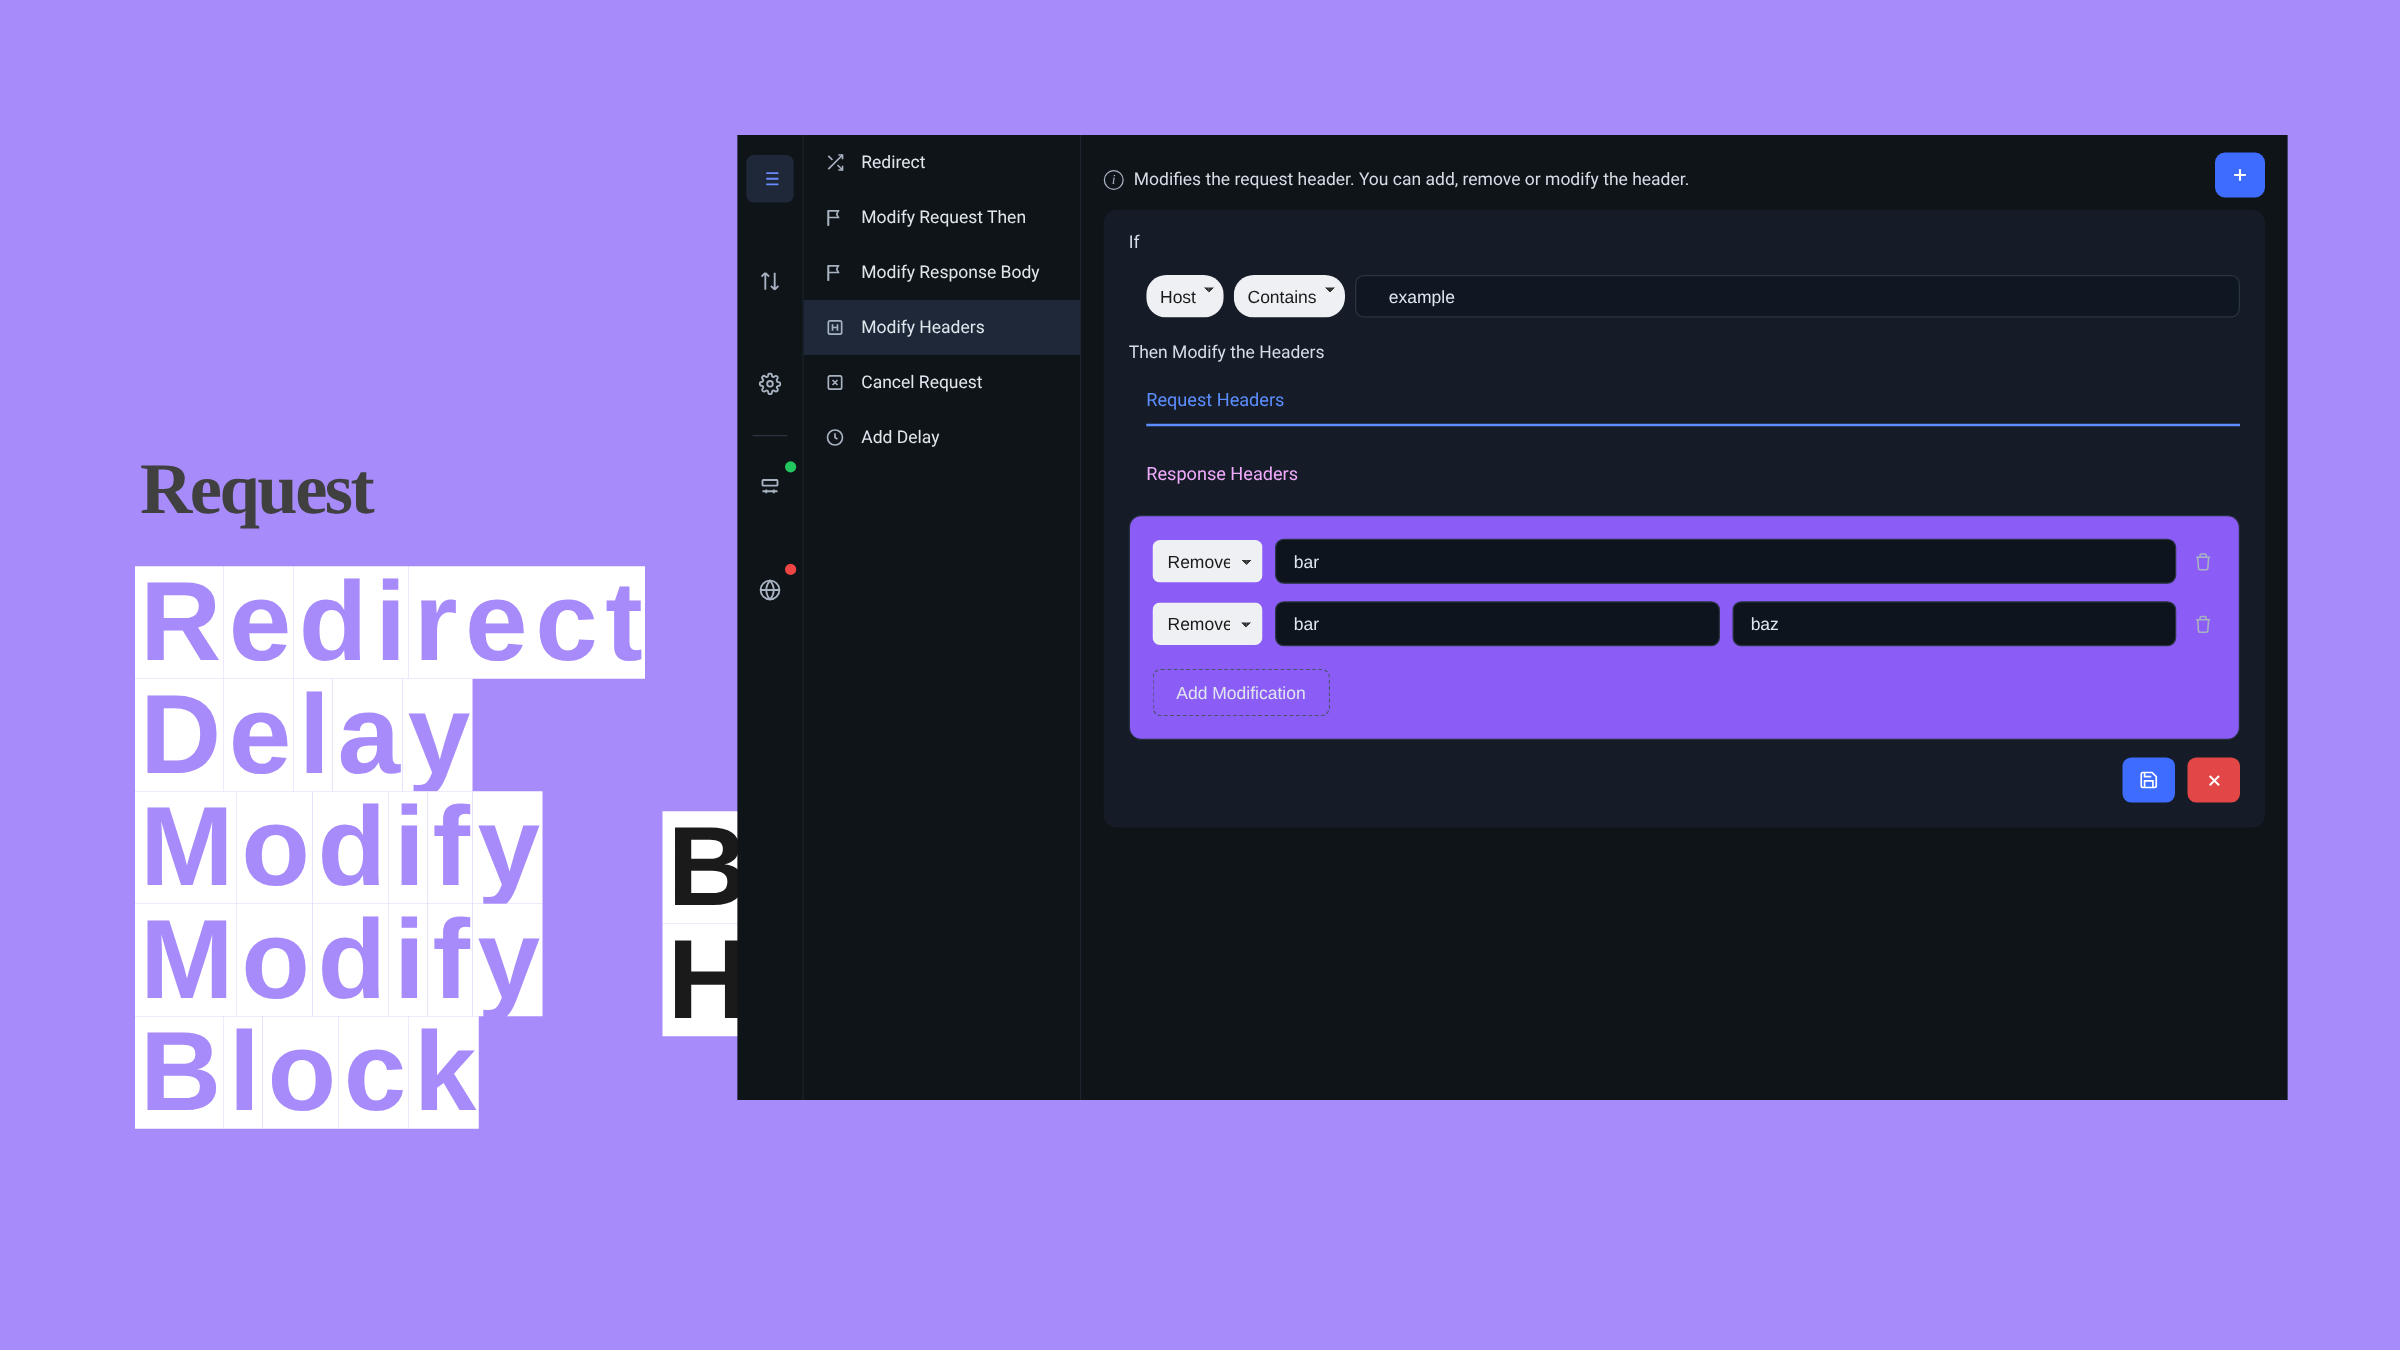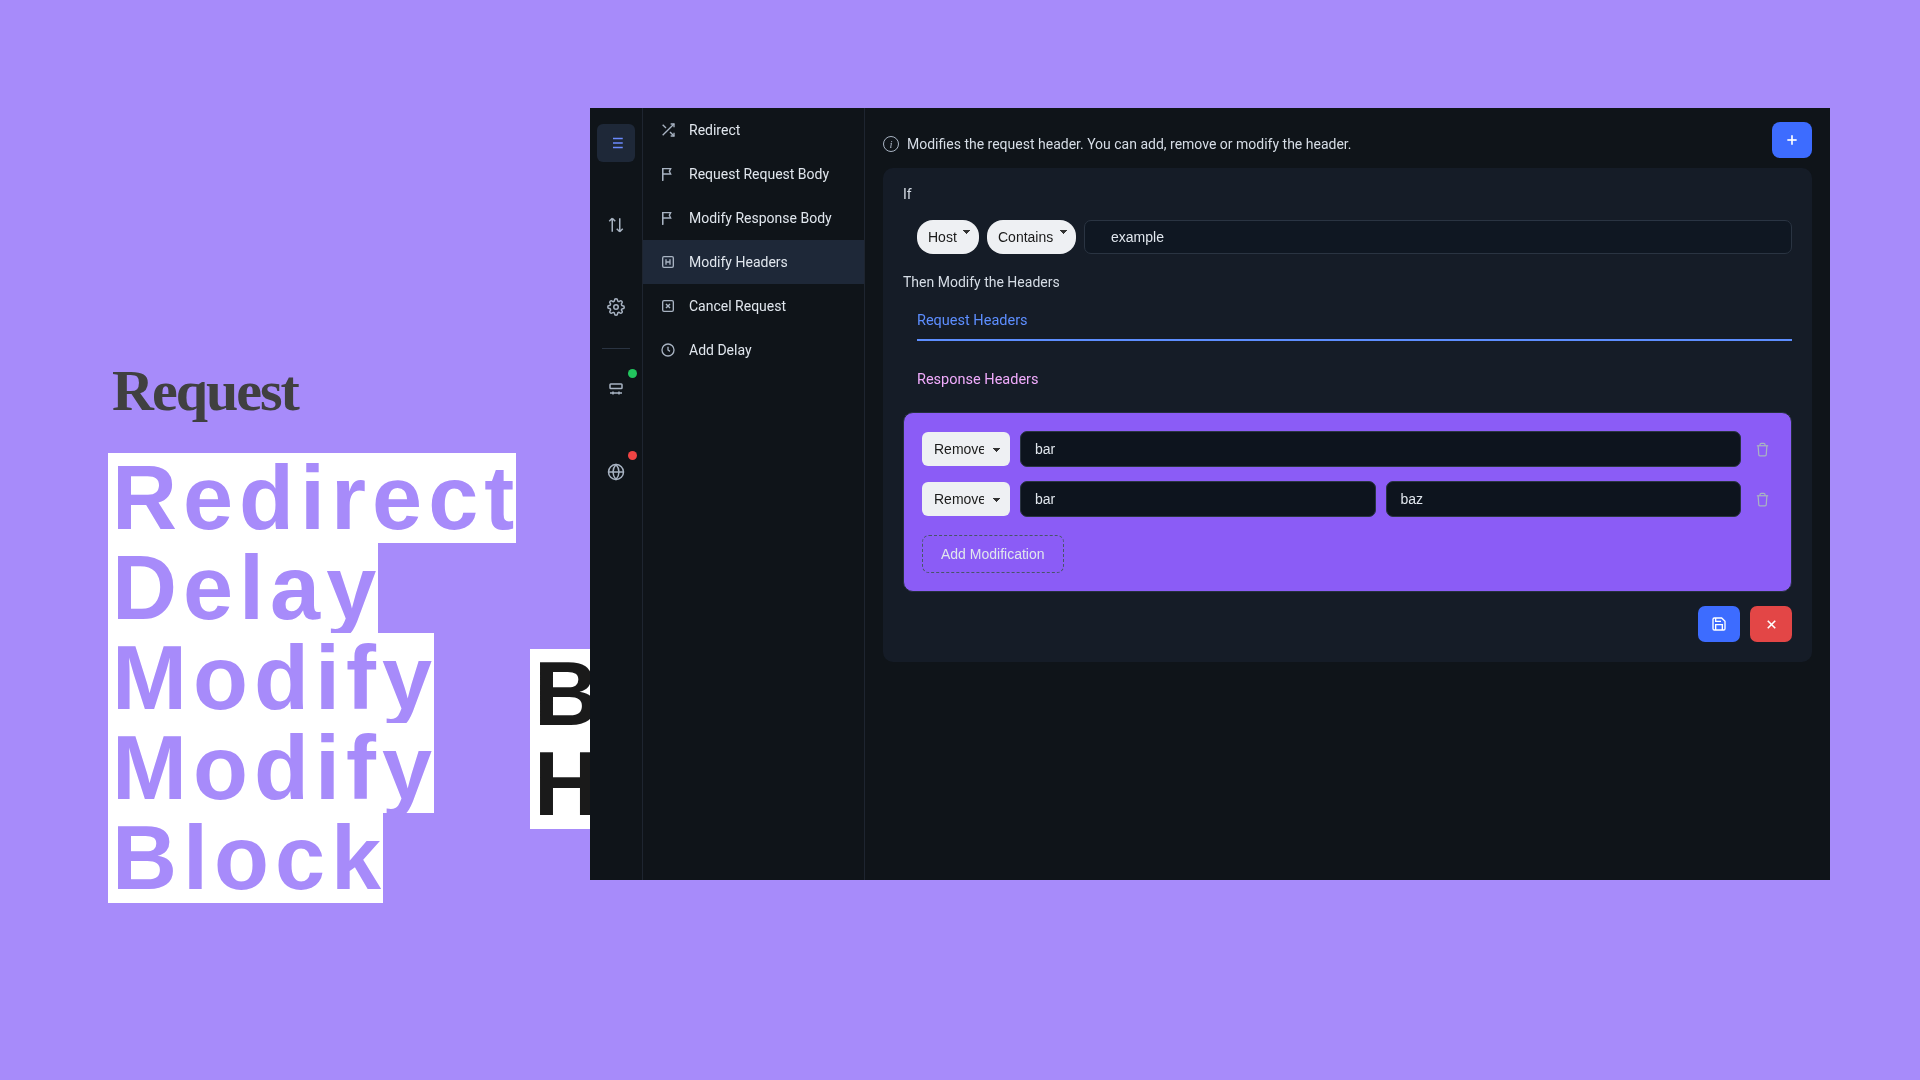--- a/index.html
+++ b/index.html
@@ -435,21 +435,21 @@
         </span>
       <span>Redirect</span>
     </div>
     <div class="rule-item">
       <span class="rule-icon">
           <svg width="16" height="16" viewBox="0 0 24 24" fill="none" stroke="currentColor" stroke-width="2">
             <path d="M4 22V4h12l-2 4 2 4H4"></path>
             <line x1="4" y1="4" x2="4" y2="22"></line>
           </svg>
         </span>
-      <span>Request Request Body</span>
+      <span>Modify Request Then</span>
     </div>
     <div class="rule-item">
       <span class="rule-icon">
           <svg width="16" height="16" viewBox="0 0 24 24" fill="none" stroke="currentColor" stroke-width="2">
             <path d="M4 22V4h12l-2 4 2 4H4"></path>
             <line x1="4" y1="4" x2="4" y2="22"></line>
           </svg>
         </span>
       <span>Modify Response Body</span>
     </div>

